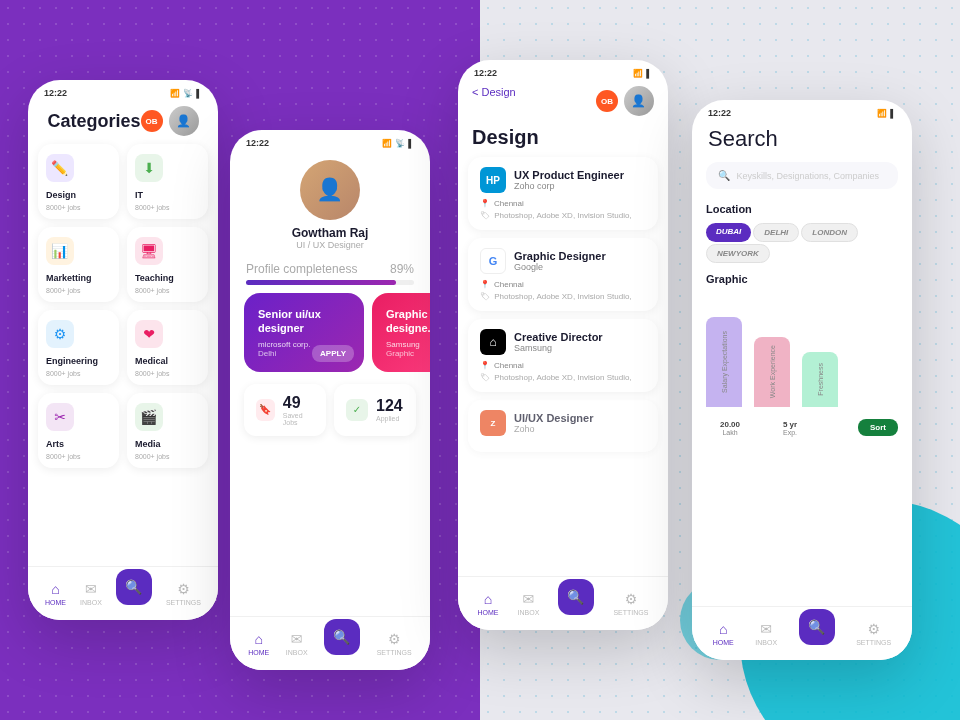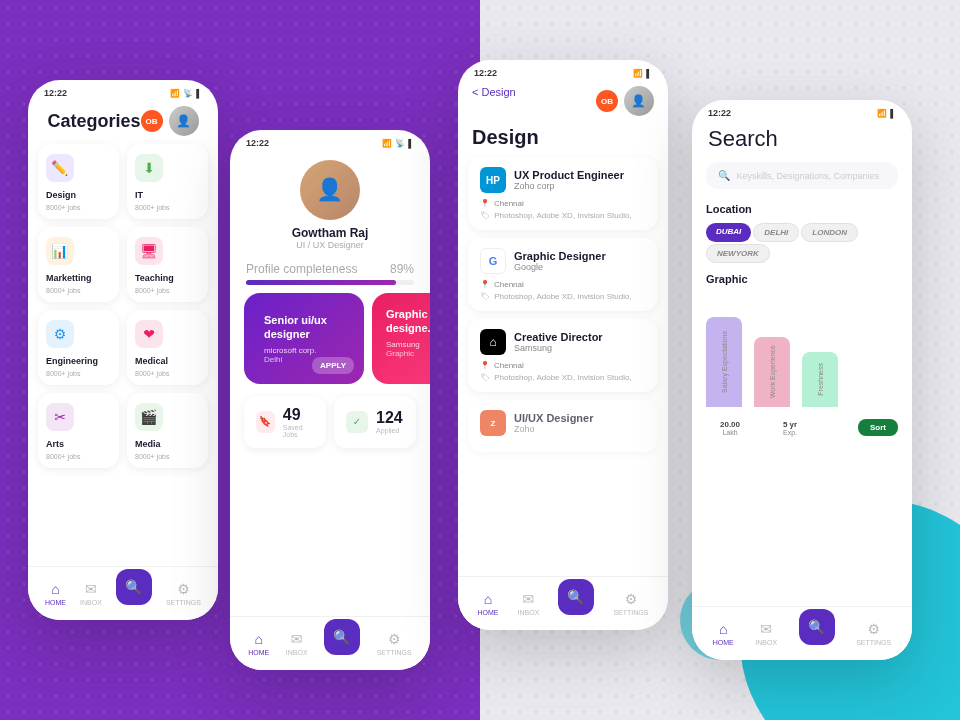--- a/index.html
+++ b/index.html
@@ -270,21 +270,21 @@
     }
     .jobs-scroll {
       display: flex;
       gap: 8px;
       padding: 0 14px;
       overflow: hidden;
     }
     .job-card-purple {
       background: linear-gradient(135deg, #6B21C8, #9C27B0);
       border-radius: 16px;
-      padding: 20px;
+      padding: 14px;
       width: 120px;
       flex-shrink: 0;
       color: #fff;
       position: relative;
     }
     .job-card-pink {
       background: linear-gradient(135deg, #E91E63, #FF4081);
       border-radius: 16px;
       padding: 14px;
       width: 100px;

